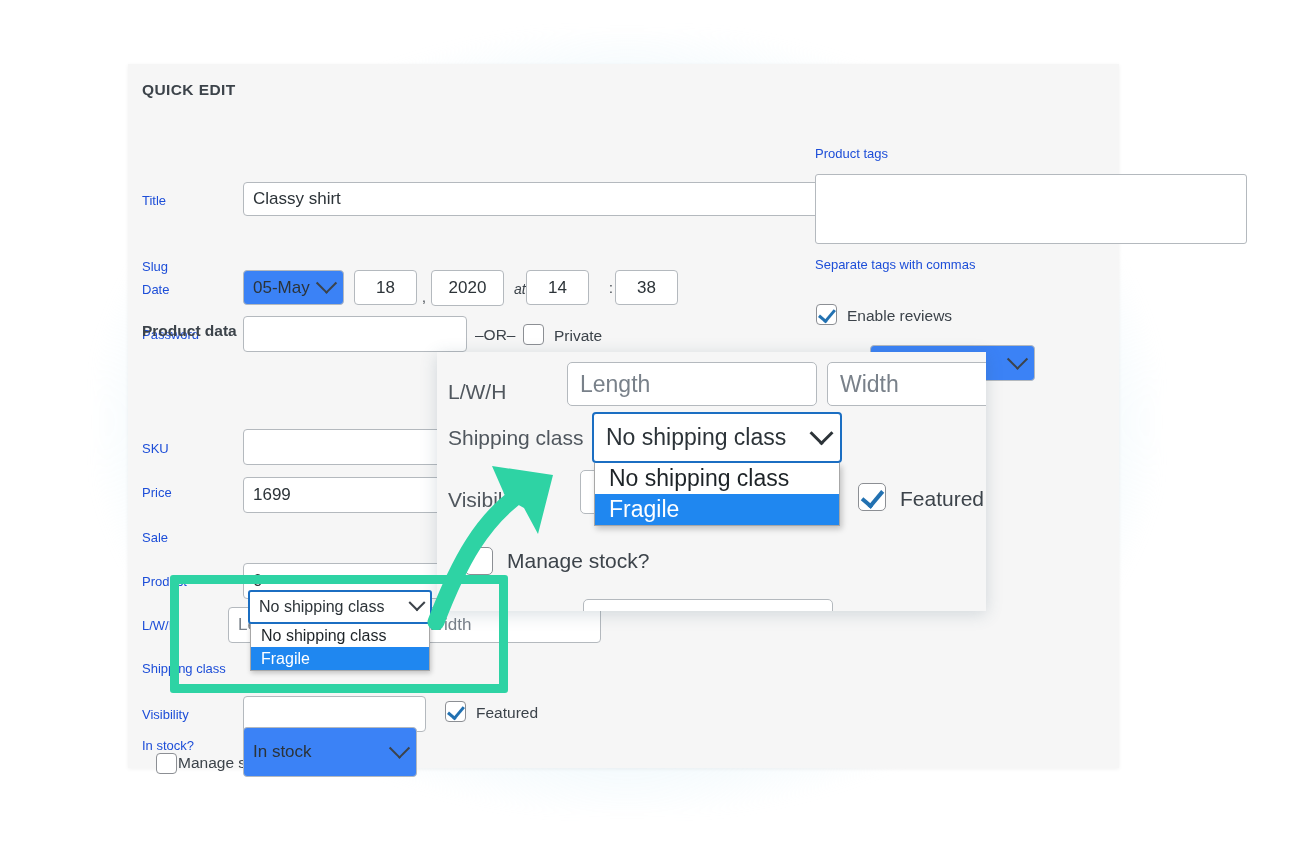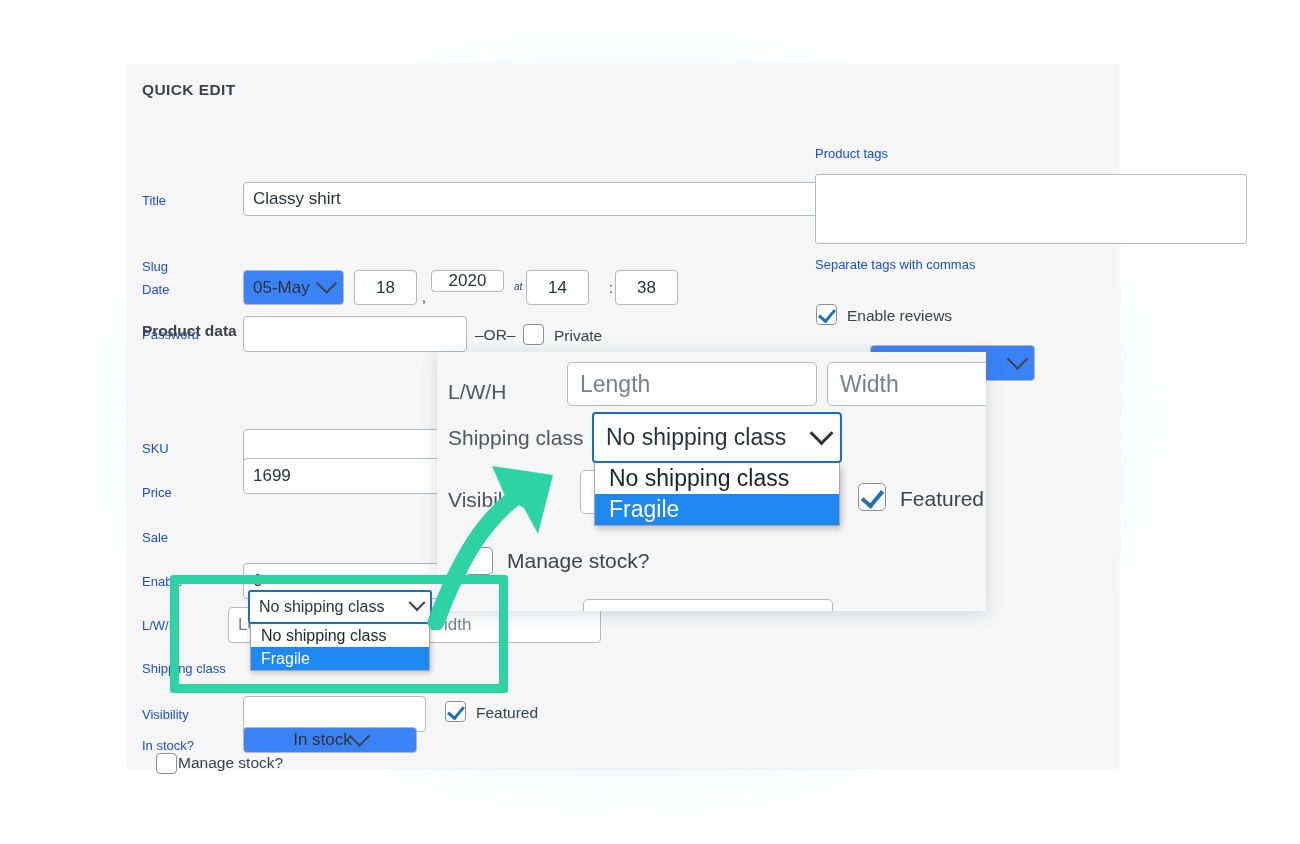--- a/index.html
+++ b/index.html
@@ -329,22 +329,22 @@
 
   <div class="fld-label" style="left:14px; top:174px;margin-top:21px;">Slug</div>
 
   <div class="fld-label" style="left:14px; top:218px;">Date</div>
   <div class="sel" style="left:115px; top:206px; width:101px; height:35px;">
     <span>05-May</span>
     <span class="chev"></span>
   </div>
   <div class="txt center" style="left:226px; top:206px; width:63px; height:35px;">18</div>
   <div class="static-txt" style="left:294px; top:225px; font-size:14px;">,</div>
-  <div class="txt center" style="left:303px; top:206px; width:73px; height:22px;">2020</div>
-  <div class="static-txt" style="left:386px; top:217px; font-size:10px;font-style:italic;">at</div>
+  <div class="txt center" style="left:303px; top:206px; width:73px; height:36px;">2020</div>
+  <div class="static-txt" style="left:386px; top:217px; font-size:14px;font-style:italic;">at</div>
   <div class="txt center" style="left:398px; top:206px; width:63px; height:35px;">14</div>
   <div class="static-txt" style="left:481px; top:216px; font-size:14px;">:</div>
   <div class="txt center" style="left:487px; top:206px; width:63px; height:35px;">38</div>
 
   <div class="fld-label" style="left:14px; top:263px;">Password</div>
   <div class="txt" style="left:115px; top:252px; width:224px; height:36px;"></div>
   <div class="static-txt" style="left:347px; top:262px;">–OR–</div>
   <div class="cbx" style="left:395px; top:260px;"></div>
   <div class="static-txt" style="left:426px; top:263px;">Private</div>
 
@@ -361,44 +361,44 @@
     <span>Published</span>
     <span class="chev"></span>
   </div>
 
   <div class="section-title" style="left:14px; top:258px; top:258px;">Product data</div>
 
   <div class="fld-label" style="left:14px; top:377px;">SKU</div>
   <div class="txt" style="left:115px; top:365px; width:330px; height:36px;"></div>
 
   <div class="fld-label" style="left:14px; top:421px;">Price</div>
-  <div class="txt" style="left:115px; top:394px; width:330px; height:36px;">1699</div>
+  <div class="txt" style="left:115px; top:413px; width:330px; height:36px;">1699</div>
 
   <div class="fld-label" style="left:14px; top:466px;">Sale</div>
 
-  <div class="fld-label" style="left:14px; top:510px;">Enable</div>
+  <div class="fld-label" style="left:14px; top:510px;">Product</div>
   <div class="txt" style="left:115px; top:499px; width:330px; height:36px;">0</div>
 
   <div class="fld-label" style="left:14px; top:554px;">L/W/H</div>
   <div class="txt ph" style="left:100px; top:543px; width:183px; height:36px;">Length</div>
   <div class="txt ph" style="left:290px; top:543px; width:183px; height:36px;">Width</div>
 
   <div class="fld-label" style="left:14px; top:597px;">Shipping class</div>
 
   <div class="fld-label" style="left:14px; top:643px;">Visibility</div>
   <div class="txt" style="left:115px; top:632px; width:183px; height:36px;"></div>
 
   <div class="cbx checked" style="left:317px; top:637px;"></div>
   <div class="static-txt" style="left:348px; top:640px;">Featured</div>
 
   <div class="cbx" style="left:28px; top:689px;"></div>
   <div class="static-txt" style="left:50px; top:690px;">Manage stock?</div>
 
   <div class="fld-label" style="left:14px; top:739px; top:674px;">In stock?</div>
-  <div class="sel" style="left:115px; top:663px; width:174px; height:26px;justify-content:center;">
+  <div class="sel" style="left:115px; top:663px; width:174px; height:50px;">
     <span>In stock</span>
     <span class="chev"></span>
   </div>
 
 </div>
 
 <div id="zoom-card">
   <div class="z-label" style="left:11px; top:28px;">L/W/H</div>
   <div class="z-txt" style="left:130px; top:10px; width:250px; height:44px;">Length</div>
   <div class="z-txt" style="left:390px; top:10px; width:250px; height:44px;">Width</div>

